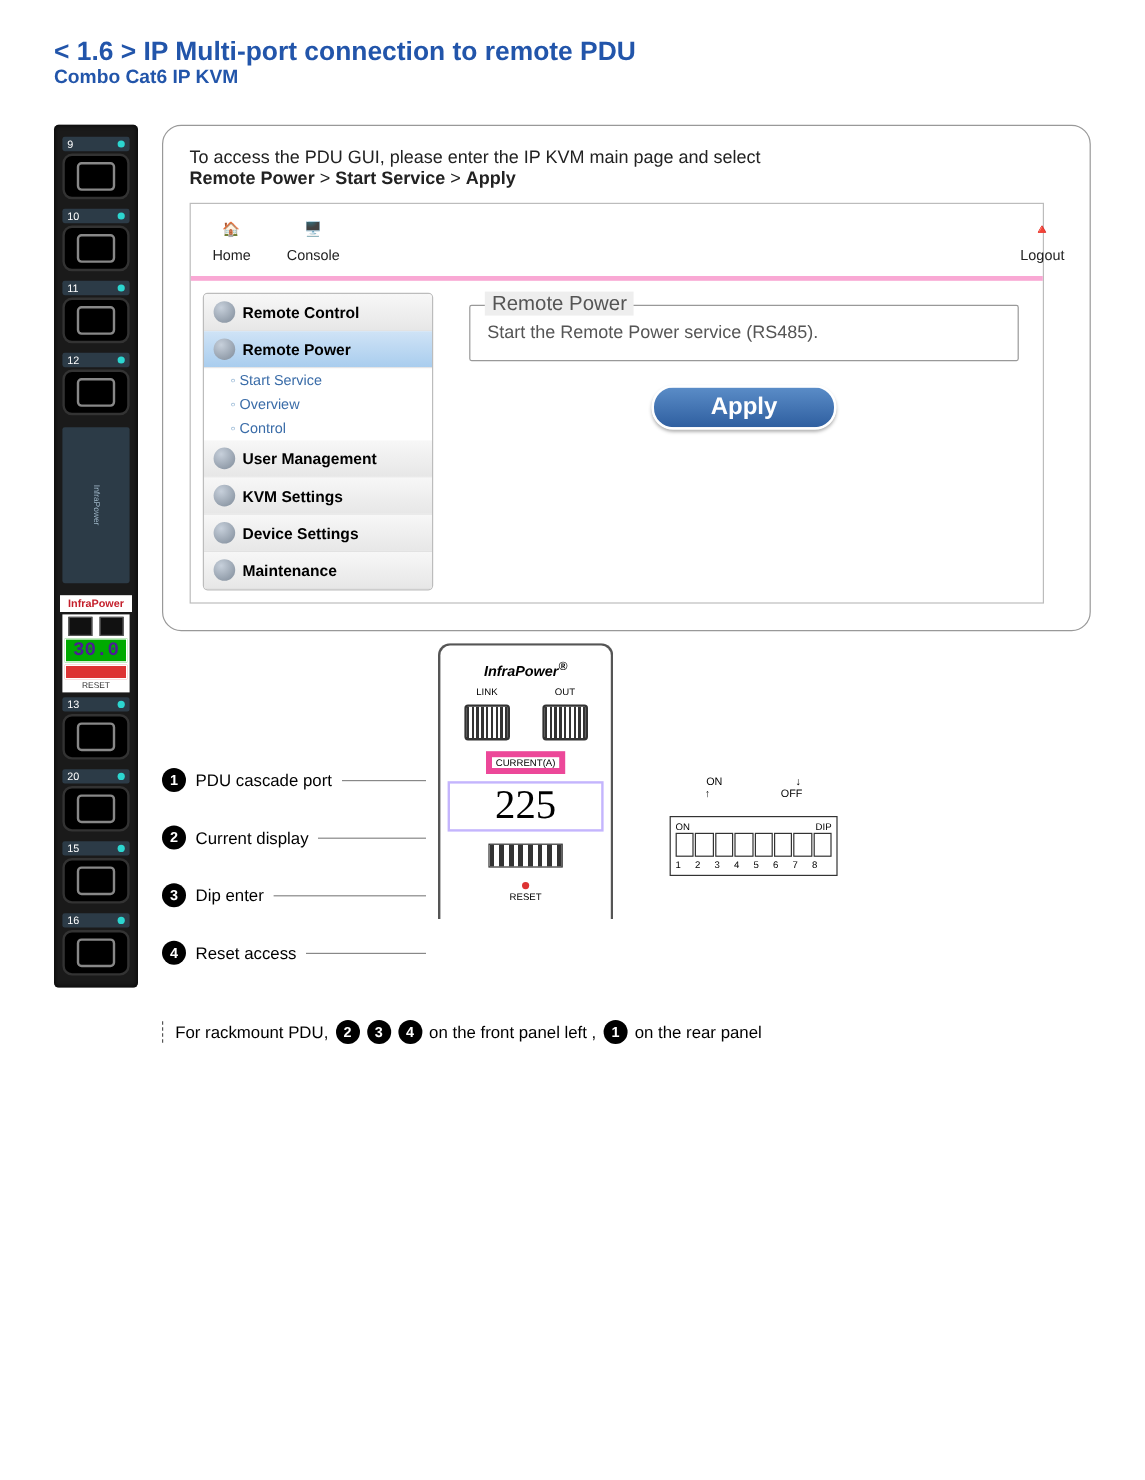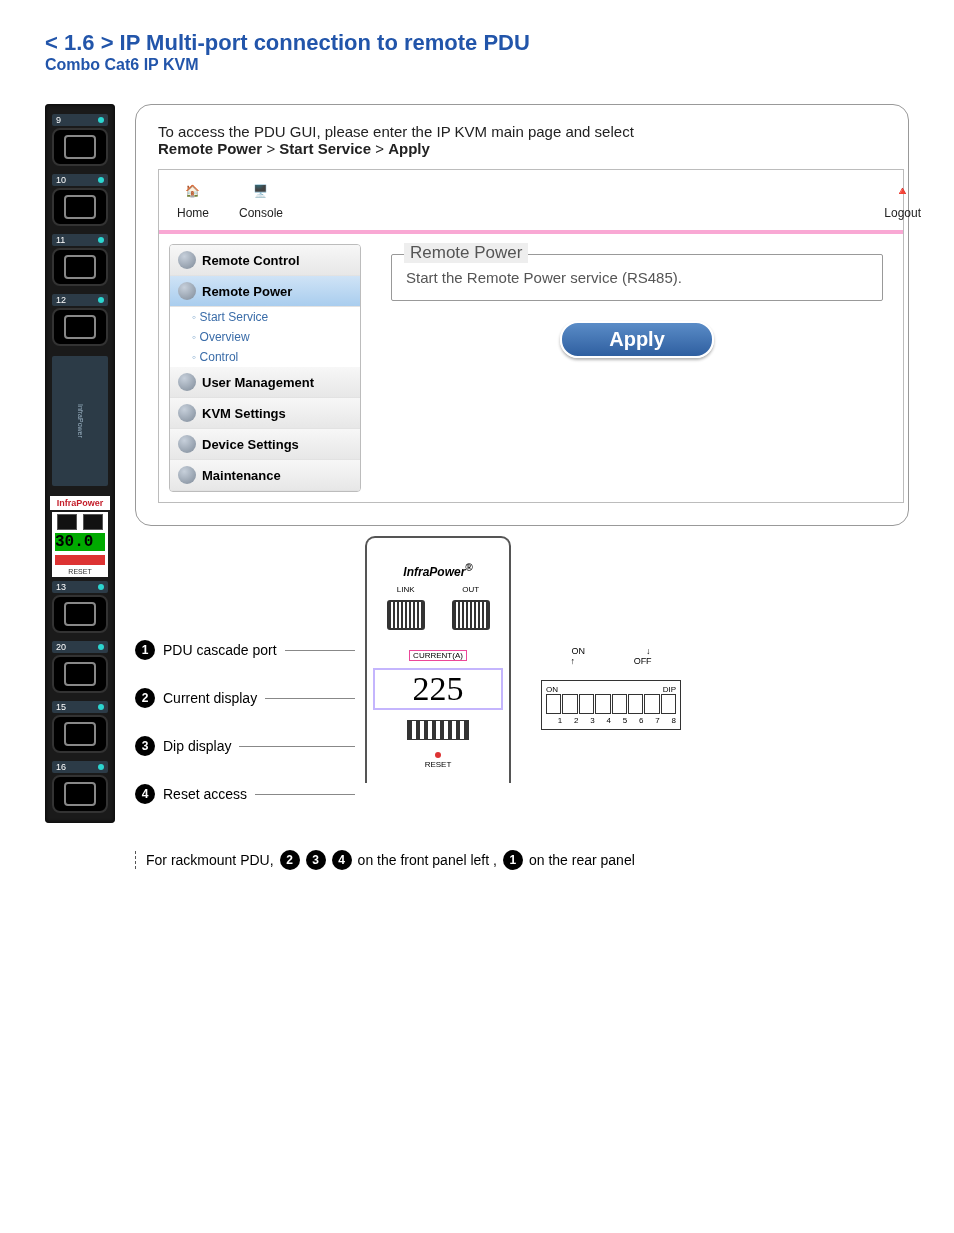--- a/index.html
+++ b/index.html
@@ -102,36 +102,37 @@
     width:56px;
     margin-top:2px;
     background:#fff;
     padding:2px;
     box-sizing:border-box;
   }
   .rj45row { display:flex; justify-content:space-around; }
   .rj45 { width:18px; height:14px; background:#111; border:1px solid #555; }
   .current-disp {
     background:#0a0;
-    color:#000000;
+    color:#4c1d95;
     font-family:'Courier New',monospace;
     font-weight:bold;
     font-size:16px;
+    text-align:center;
     border:1px solid #fff;
     margin-top:2px;
   }
   .dip-mini { background:#d33; height:10px; margin-top:2px; border:1px solid #fff; }
   .reset-mini { text-align:center; font-size:7px; color:#333; margin-top:2px; }
 
   
   .main-area { flex:1; margin-left: 20px; }
   .card {
     border: 1px solid #999;
     border-radius: 16px;
-    padding: 18px 4px 22px 22px;
+    padding: 18px 38px 22px 22px;
     margin-bottom: 10px;
   }
   .instr { font-size: 15px; color:#222; }
   .instr b { font-weight:bold; }
   .gui-header {
     display:flex;
     justify-content:space-between;
     align-items:center;
     padding:10px 18px;
     width:100%;
@@ -213,48 +214,48 @@
     display:flex; align-items:center; justify-content:center;
     font-size:12px; font-weight:bold;
     flex-shrink:0;
   }
   .legend-line { flex:1; border-top:1px solid #888; }
   .device-col {
     width:130px;
     border:2px solid #555;
     border-radius:10px 10px 0 0;
     border-bottom:none;
-    padding:24px 6px 14px 6px;
+    padding:12px 6px 14px 6px;
     text-align:center;
     position:relative;
   }
   .device-col .brand { font-size:12px; font-weight:bold; font-style:italic; }
   .portrow { display:flex; justify-content:space-around; font-size:8px; margin-top:6px; }
   .port { width:34px; height:26px; border:2px solid #333; border-radius:3px; background:repeating-linear-gradient(90deg,#333,#333 2px,#fff 2px,#fff 4px); }
   .big-current {
     border:2px solid #c4b5fd;
     font-family:'Times New Roman',serif;
     font-size:34px;
     margin-top:6px;
     padding:0 4px;
     background:#fff;
   }
-  .cur-label { font-size:8px; border:1px solid #ec4899; margin-top:20px; display:inline-block; padding:0 3px; }
+  .cur-label { font-size:8px; border:5px solid #ec4899; margin-top:9px; display:inline-block; padding:0 3px; }
   .dipblock {
     margin:10px auto 0; width:60px; height:18px;
     background:repeating-linear-gradient(90deg,#333,#333 4px,#fff 4px,#fff 8px);
     border:1px solid #333;
   }
   .reset-dot { width:6px; height:6px; background:#d33; border-radius:50%; margin:12px auto 2px; }
   .reset-lbl { font-size:8px; }
   .switch-detail {
-    margin-left:20px;
+    margin-left:37px;
     padding-top:110px;
     font-size:10px;
-    text-align:right;
+    text-align:left;
   }
   .switch-box {
     border:1px solid #333; width:130px; padding:4px;
     margin-top:14px;
   }
   .switch-grid { display:grid; grid-template-columns:repeat(8,1fr); gap:1px; }
   .sw { height:18px; border:1px solid #333; }
   .sw-nums { display:grid; grid-template-columns:repeat(8,1fr); font-size:8px; margin-top:2px; }
   .onoff { display:flex; justify-content:space-around; font-size:9px; }
   .footer-note {
@@ -428,21 +429,21 @@
               <span>PDU cascade port</span>
               <span class="legend-line"></span>
             </div>
           <div class="legend-row">
               <span class="num-badge">2</span>
               <span>Current display</span>
               <span class="legend-line"></span>
             </div>
           <div class="legend-row">
               <span class="num-badge">3</span>
-              <span>Dip display</span>
+              <span>Dip enter</span>
               <span class="legend-line"></span>
             </div>
           <div class="legend-row">
               <span class="num-badge">4</span>
               <span>Reset access</span>
               <span class="legend-line"></span>
             </div>
         </div>
 
         <div class="device-col">

